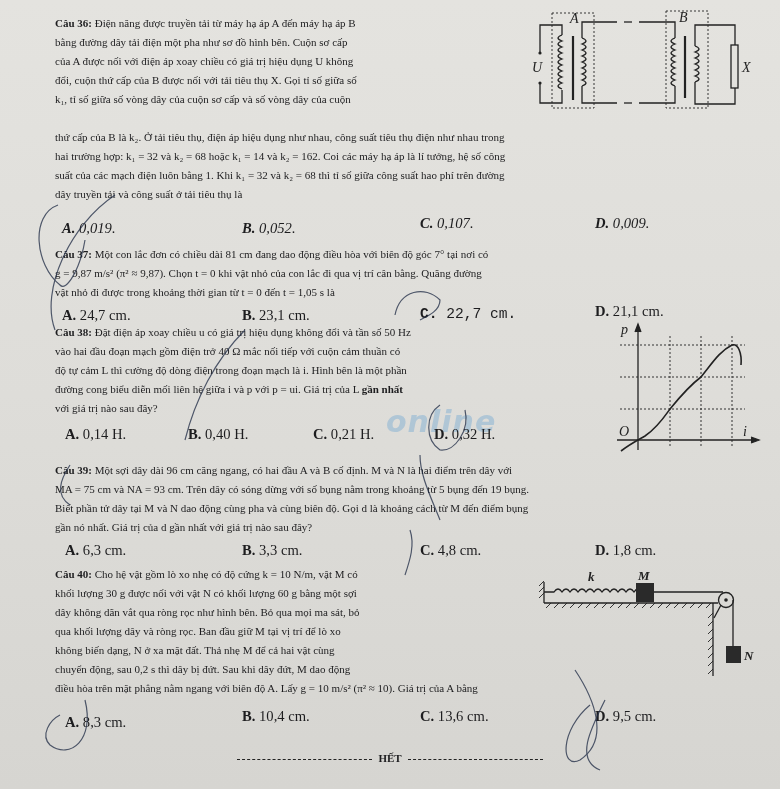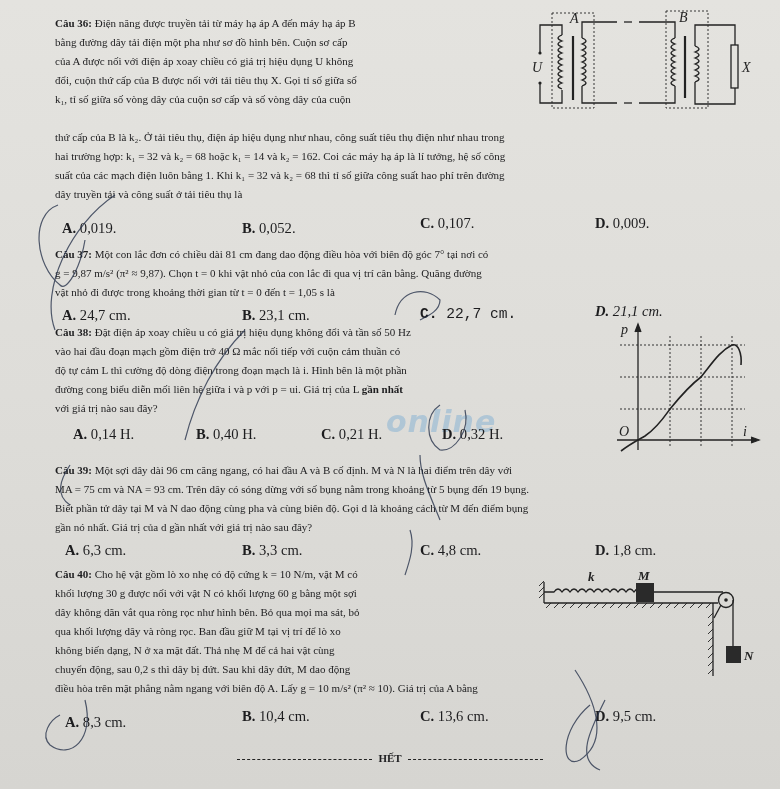--- a/index.html
+++ b/index.html
@@ -42,21 +42,21 @@
     <span class="line">của A được nối với điện áp xoay chiều có giá trị hiệu dụng U không</span>
     <span class="line">đổi, cuộn thứ cấp của B được nối với tải tiêu thụ X. Gọi tỉ số giữa số</span>
     <span class="line">k₁, tỉ số giữa số vòng dây của cuộn sơ cấp và số vòng dây của cuộn</span>
   </div>
   <div class="q" style="left:55px; top:128px; width:700px;">
     <span class="line">thứ cấp của B là k₂. Ở tải tiêu thụ, điện áp hiệu dụng như nhau, công suất tiêu thụ điện như nhau trong</span>
     <span class="line">hai trường hợp: k₁ = 32 và k₂ = 68 hoặc k₁ = 14 và k₂ = 162. Coi các máy hạ áp là lí tưởng, hệ số công</span>
     <span class="line">suất của các mạch điện luôn bằng 1. Khi k₁ = 32 và k₂ = 68 thì tỉ số giữa công suất hao phí trên đường</span>
     <span class="line">dây truyền tải và công suất ở tải tiêu thụ là</span>
   </div>
-  <div class="opts" style="left:0; top:216px; width:780px; height:20px;">
+  <div class="opts" style="left:0; top:216px; width:780px; height:20px;font-style:italic;">
     <span class="opt" style="left:62px; top:3px;"><span class="ol">A.</span> <span>0,019.</span></span>
     <span class="opt" style="left:242px; top:3px;"><span class="ol">B.</span> <span>0,052.</span></span>
     <span class="opt" style="left:420px; top:-2px;"><span class="ol">C.</span> <span>0,107.</span></span>
     <span class="opt" style="left:595px; top:-2px;"><span class="ol">D.</span> <span>0,009.</span></span>
   </div>
 
   <svg class="fig" style="left:532px; top:8px;" width="245" height="105" viewBox="0 0 245 105">
     <g stroke="#222" stroke-width="1.3" fill="none">
       <rect x="20" y="5" width="42" height="95" stroke-dasharray="2,2" stroke-width="0.9"></rect>
       <rect x="134" y="3" width="42" height="97" stroke-dasharray="2,2" stroke-width="0.9"></rect>
@@ -90,32 +90,32 @@
 
   <div class="q" style="left:55px; top:245px; width:705px;">
     <span class="line"><span class="lbl">Câu 37:</span> <span>Một con lắc đơn có chiều dài 81 cm đang dao động điều hòa với biên độ góc 7° tại nơi có</span></span>
     <span class="line">g = 9,87 m/s² (π² ≈ 9,87). Chọn t = 0 khi vật nhỏ của con lắc đi qua vị trí cân bằng. Quãng đường</span>
     <span class="line">vật nhỏ đi được trong khoảng thời gian từ t = 0 đến t = 1,05 s là</span>
   </div>
   <div class="opts" style="left:0; top:303px; width:780px; height:20px;">
     <span class="opt" style="left:62px; top:3px;"><span class="ol">A.</span> <span>24,7 cm.</span></span>
     <span class="opt" style="left:242px; top:3px;"><span class="ol">B.</span> <span>23,1 cm.</span></span>
     <span class="opt" style="left:420px; top:2px;font-family:Liberation Mono, monospace;"><span class="ol">C.</span> <span>22,7 cm.</span></span>
-    <span class="opt" style="left:595px; top:-1px;font-style:italic;"><span class="ol">D.</span> <span>21,1 cm.</span></span>
+    <span class="opt" style="left:595px; top:-1px;"><span class="ol">D.</span> <span>21,1 cm.</span></span>
   </div>
 
   <div class="q" style="left:55px; top:323px; width:535px;">
     <span class="line"><span class="lbl">Câu 38:</span> <span>Đặt điện áp xoay chiều u có giá trị hiệu dụng không đổi và tần số 50 Hz</span></span>
     <span class="line">vào hai đầu đoạn mạch gồm điện trở 40 Ω mắc nối tiếp với cuộn cảm thuần có</span>
     <span class="line">độ tự cảm L thì cường độ dòng điện trong đoạn mạch là i. Hình bên là một phần</span>
     <span class="line"><span>đường cong biểu diễn mối liên hệ giữa i và p với p = ui. Giá trị của L</span> <b>gần nhất</b></span>
     <span class="line">với giá trị nào sau đây?</span>
   </div>
   <div class="watermark">online</div>
-  <div class="opts" style="left:8px; top:425px; width:736px; height:20px;padding-left:28px;">
+  <div class="opts" style="left:0; top:425px; width:736px; height:20px;padding-left:28px;">
     <span class="opt" style="left:65px; top:0;"><span class="ol">A.</span> <span>0,14 H.</span></span>
     <span class="opt" style="left:188px; top:0;"><span class="ol">B.</span> <span>0,40 H.</span></span>
     <span class="opt" style="left:313px; top:0;"><span class="ol">C.</span> <span>0,21 H.</span></span>
     <span class="opt" style="left:434px; top:0;"><span class="ol">D.</span> <span>0,32 H.</span></span>
   </div>
 
   <svg class="fig" style="left:605px; top:318px;" width="175" height="140" viewBox="0 0 175 140">
     <g stroke="#333" stroke-width="1" fill="none" stroke-dasharray="2,2">
       <line x1="15" y1="27" x2="140" y2="27"></line>
       <line x1="15" y1="59" x2="140" y2="59"></line>

